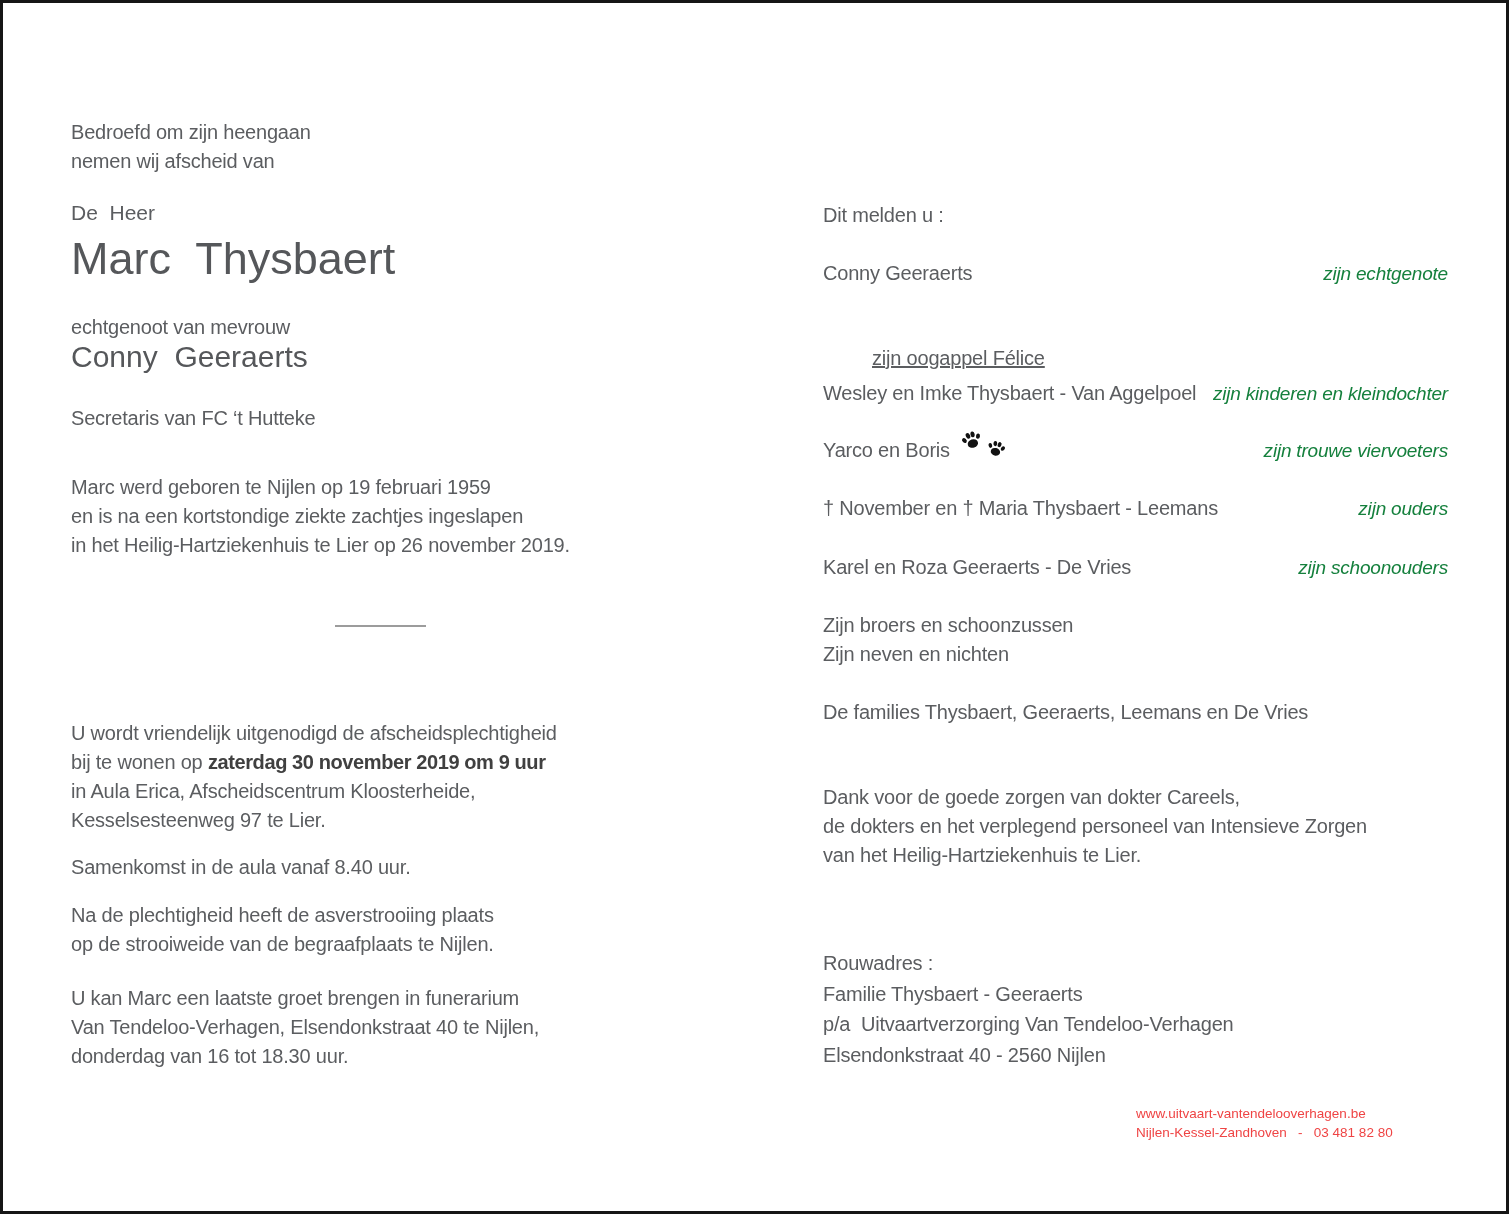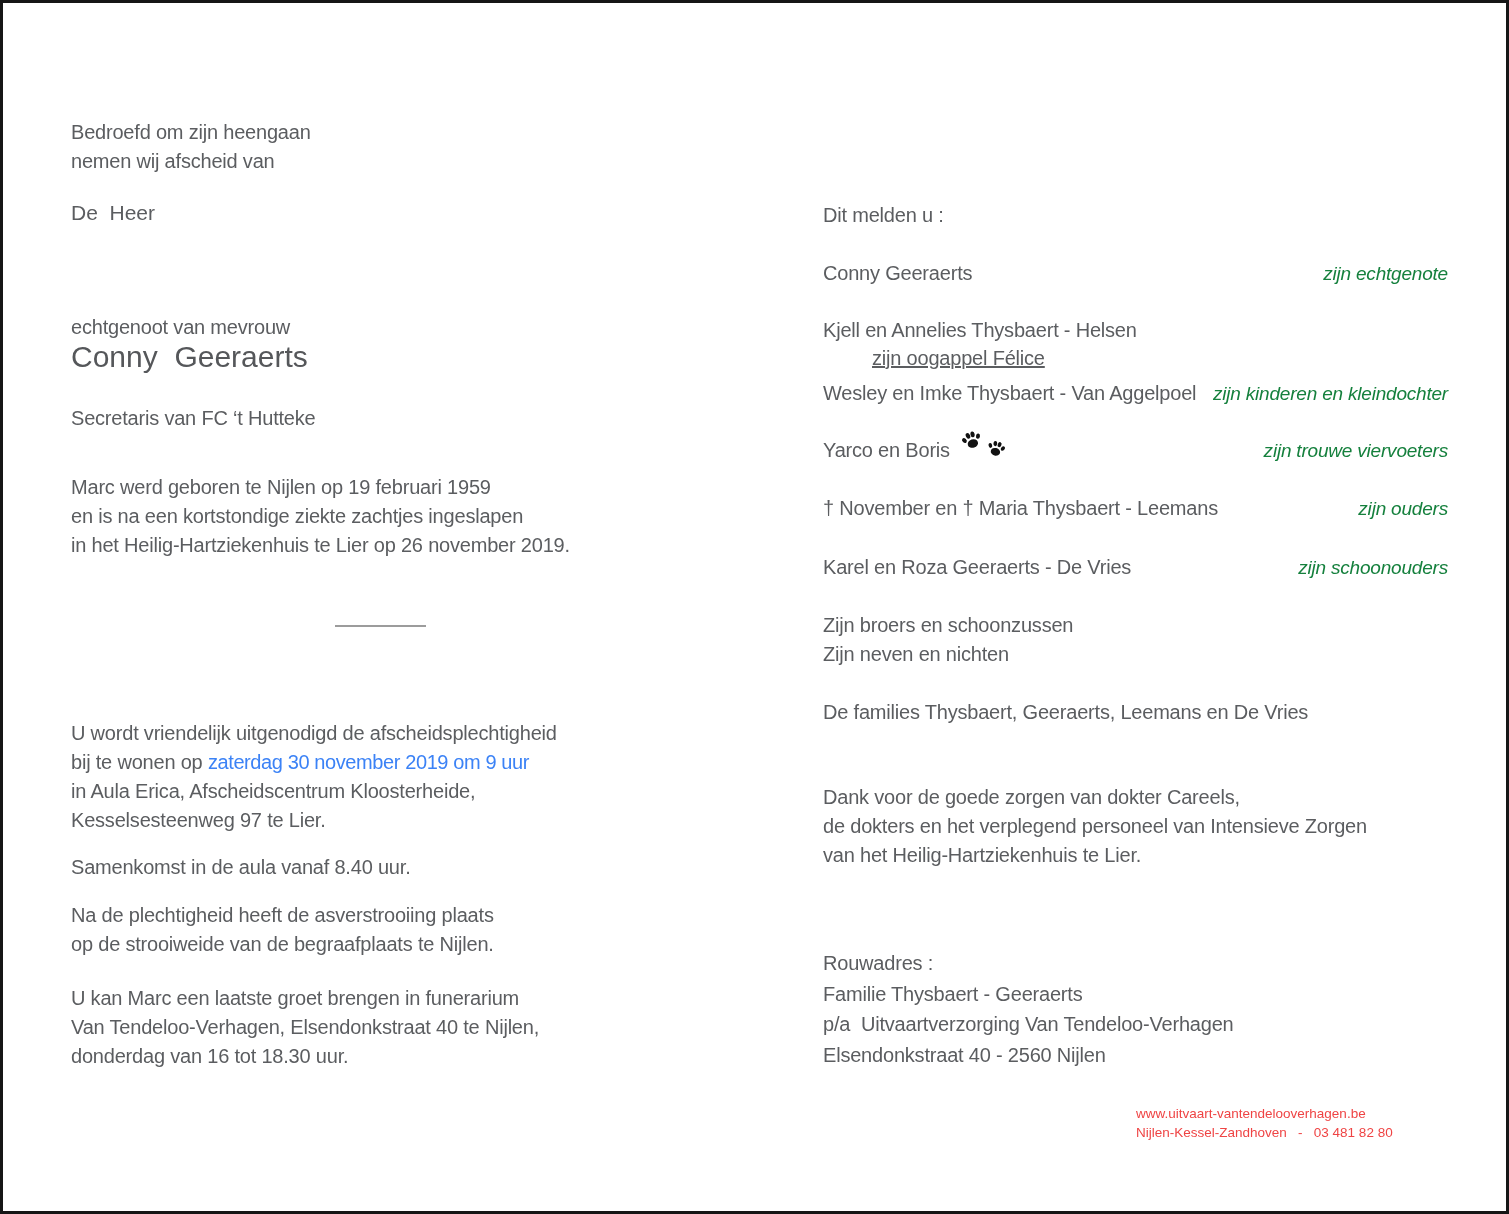--- a/index.html
+++ b/index.html
@@ -17,21 +17,21 @@
   .abs{position:absolute;}
   .center{}
   .pre{white-space:pre-wrap;}
   .body20{font-size:20px;line-height:29px;letter-spacing:-0.2px;}
   .leftcol{left:68px;width:620px;}
   .rightcol{left:820px;width:625px;}
   .deceased-name{font-size:45px;line-height:50px;color:#55575a;letter-spacing:0;}
   .spouse-name{font-size:30px;line-height:36px;color:#55575a;}
   .salutation{font-size:21px;line-height:29px;}
   .divider{height:2px;background:#9c9c9c;}
-  .emph{font-weight:400;color:#3b82f6;letter-spacing:-0.4px;}
+  .emph{font-weight:700;color:#404040;letter-spacing:-0.4px;}
   .row{display:flex;justify-content:space-between;align-items:baseline;}
   .relation{font-style:italic;font-size:19px;color:#15803d;white-space:nowrap;}
   .name-cell{display:flex;align-items:baseline;}
   .paws{display:inline-flex;margin-left:14px;position:relative;top:2px;}
   .paw{width:21px;height:21px;color:#121212;}
   .paw1{transform:rotate(-18deg) translateY(-9px);}
   .paw2{transform:rotate(14deg) translateY(1px);margin-left:2px;width:19px;height:19px;}
   .footer{font-size:13.5px;line-height:19px;color:#ef4444;letter-spacing:0;}
   .rouw{line-height:30.5px;}
   .indent{padding-left:49px;}
@@ -41,20 +41,21 @@
 
 <div class="page">
 
   <div class="abs leftcol center body20" style="top:115px;">
     <div>Bedroefd om zijn heengaan</div>
     <div>nemen wij afscheid van</div>
   </div>
 
   <div class="abs leftcol center salutation pre" style="top:195px;">De  Heer</div>
 
+  <div class="abs leftcol center deceased-name pre" style="top:231px;">Marc  Thysbaert</div>
 
   <div class="abs leftcol center body20" style="top:310px;">echtgenoot van mevrouw</div>
 
   <div class="abs leftcol center spouse-name pre" style="top:336px;">Conny  Geeraerts</div>
 
   <div class="abs leftcol center body20" style="top:401px;">Secretaris van FC ‘t Hutteke</div>
 
   <div class="abs leftcol center body20" style="top:470px;">
     <div>Marc werd geboren te Nijlen op 19 februari 1959</div>
     <div>en is na een kortstondige ziekte zachtjes ingeslapen</div>
@@ -83,21 +84,20 @@
     <div>donderdag van 16 tot 18.30 uur.</div>
   </div>
 
   <div class="abs rightcol body20" style="top:198px;">Dit melden u :</div>
 
   <div class="abs rightcol body20 row" style="top:256px;">
     <span>Conny Geeraerts</span>
     <span class="relation">zijn echtgenote</span>
   </div>
 
-  <div class="abs rightcol body20" style="top:313px;">Kjell en Annelies Thysbaert - Helsen</div>
   <div class="abs rightcol body20 indent" style="top:341px;text-decoration:underline;">zijn oogappel Félice</div>
 
   <div class="abs rightcol body20 row" style="top:376px;">
     <span>Wesley en Imke Thysbaert - Van Aggelpoel</span>
     <span class="relation">zijn kinderen en kleindochter</span>
   </div>
 
   <div class="abs rightcol body20 row" style="top:433px;">
     <span class="name-cell">
       <span>Yarco en Boris</span>

